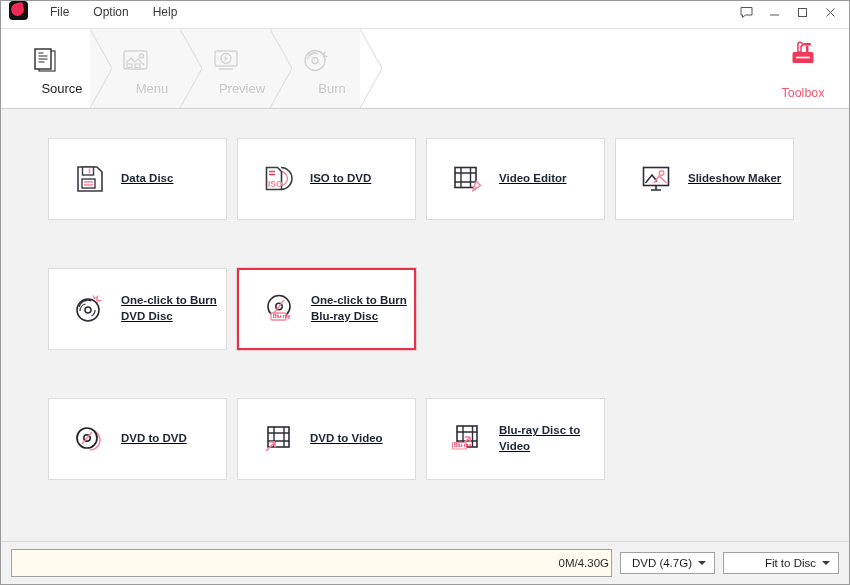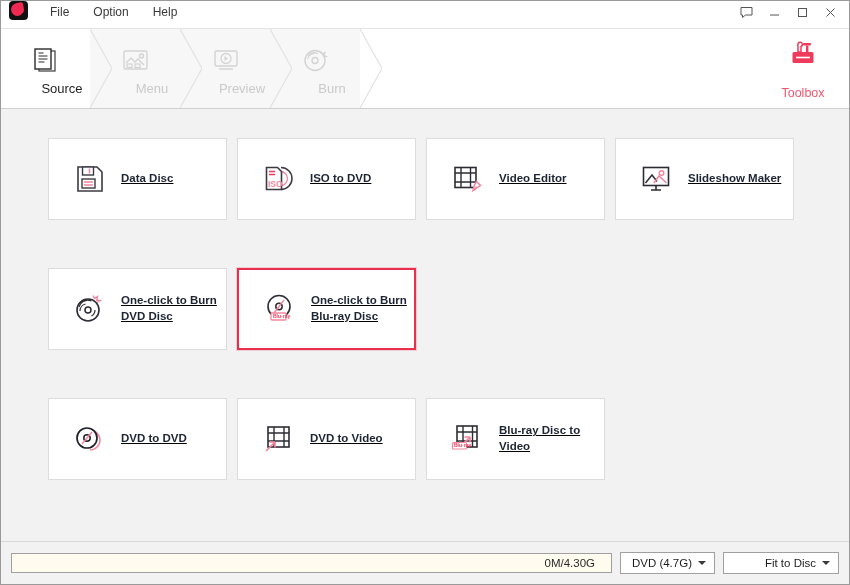--- a/index.html
+++ b/index.html
@@ -125,25 +125,25 @@
 
   
   .statusbar {
     flex: 0 0 43px; height: 43px;
     background: #f2f2f2;
     border-top: 1px solid #d8d8d8;
     display: flex; align-items: center;
     padding: 0 10px; gap: 8px;
   }
   .progress {
-    flex: 1 1 auto; height: 20px;
+    flex: 1 1 auto; height: 28px;
     background: #fffbef;
     border: 1px solid #a0a0a0;
     display: flex; align-items: center; justify-content: flex-end;
-    padding-right: 16px;
+    padding-right: 2px;
     position: relative;
   }
   .progress-text { font-size: 11.5px; color: #2b2b2b; }
   .select {
     height: 22px; min-width: 95px;
     background: #ffffff; border: 1px solid #a0a0a0;
     display: flex; align-items: center;
     padding: 0 4px 0 7px; gap: 6px;
     font-size: 11.5px; color: #1c1c1c;
     cursor: pointer;

